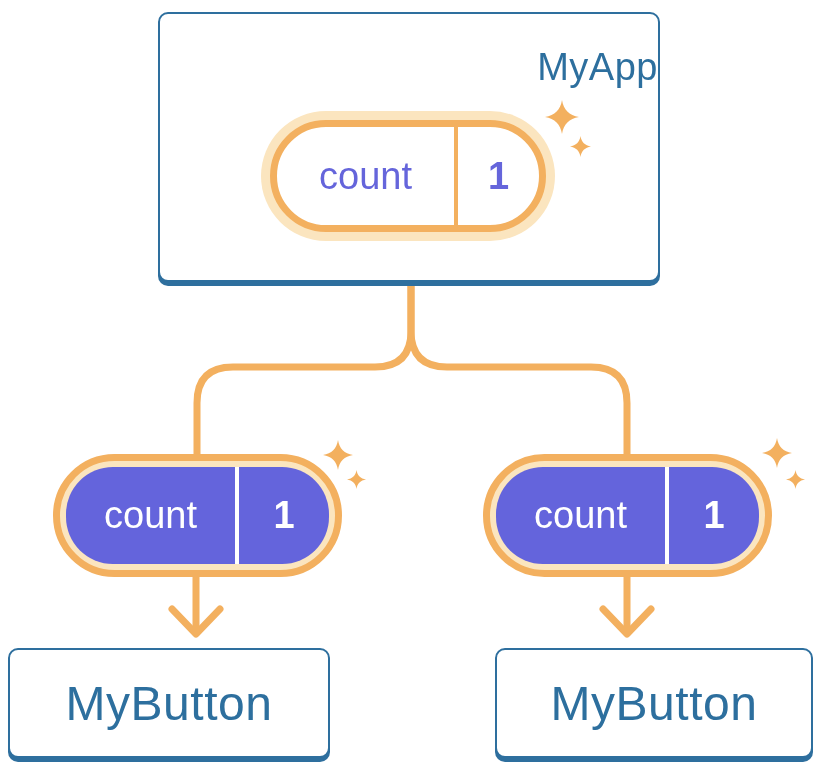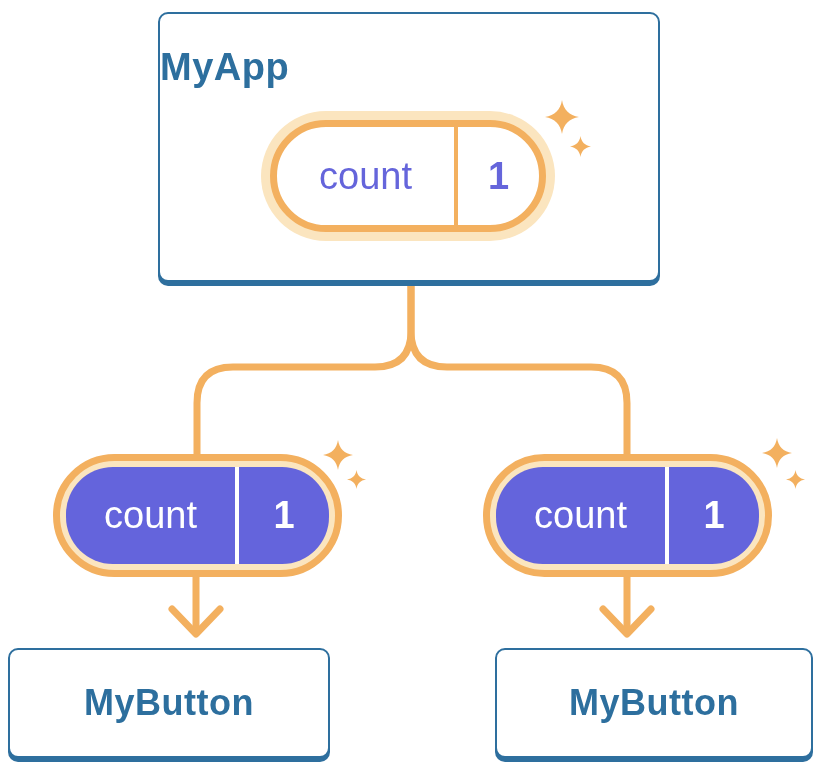--- a/index.html
+++ b/index.html
@@ -33,31 +33,31 @@
 
   .node-card {
     position: absolute; z-index: 1;
     background: var(--node_bg, #fff);
     border: 2.5px solid var(--node_border, #2E6F9E);
     border-radius: 10px;
     box-shadow: 0 4px 0 0 var(--node_border, #2E6F9E);
   }
   .node-title {
     color: var(--node_title, #2D6F9E);
-    font-weight: 700; font-size: 38px;
-    text-align: left; letter-spacing: 0.5px;
+    font-weight: 400; font-size: 38px;
+    text-align: right; letter-spacing: 0.5px;
   }
   #root-card { left: 158px; top: 12px; width: 502px; height: 270px; }
   #root-card .node-title { padding-top: 32px; }
 
   #leaf-card-left  { left: 8px;   top: 648px; width: 322px; height: 110px;
                      display: flex; align-items: center; justify-content: center; }
   #leaf-card-right { left: 495px; top: 648px; width: 318px; height: 110px;
                      display: flex; align-items: center; justify-content: center; }
-  .leaf-title { font-size: 36px; }
+  .leaf-title { font-size: 48px; }
 
   
   .pill-light {
     position: absolute; left: 110px; top: 106px;
     width: 276px; height: 112px;
     background: var(--node_bg, #fff);
     border: 7px solid var(--accent_orange, #F3B05F);
     border-radius: 60px;
     box-shadow: 0 0 0 9px var(--halo_cream, #FBE5BF);
     display: flex; align-items: stretch;

